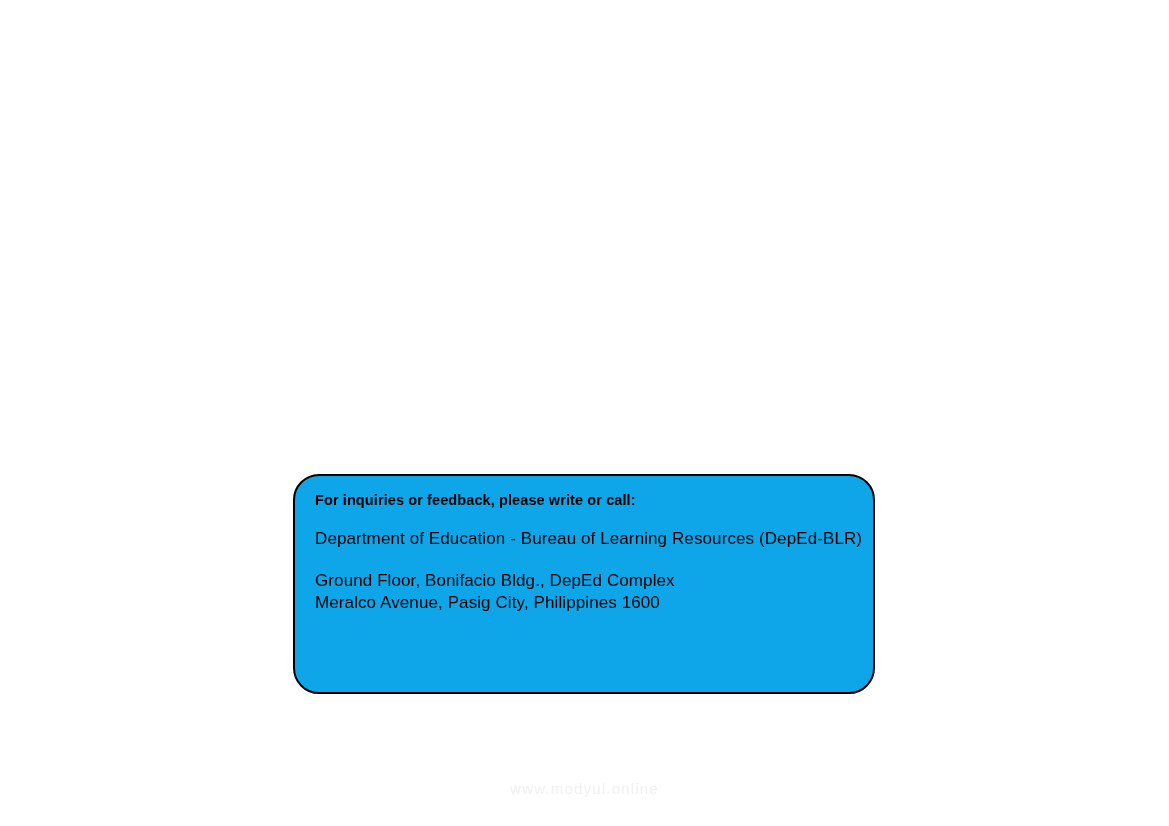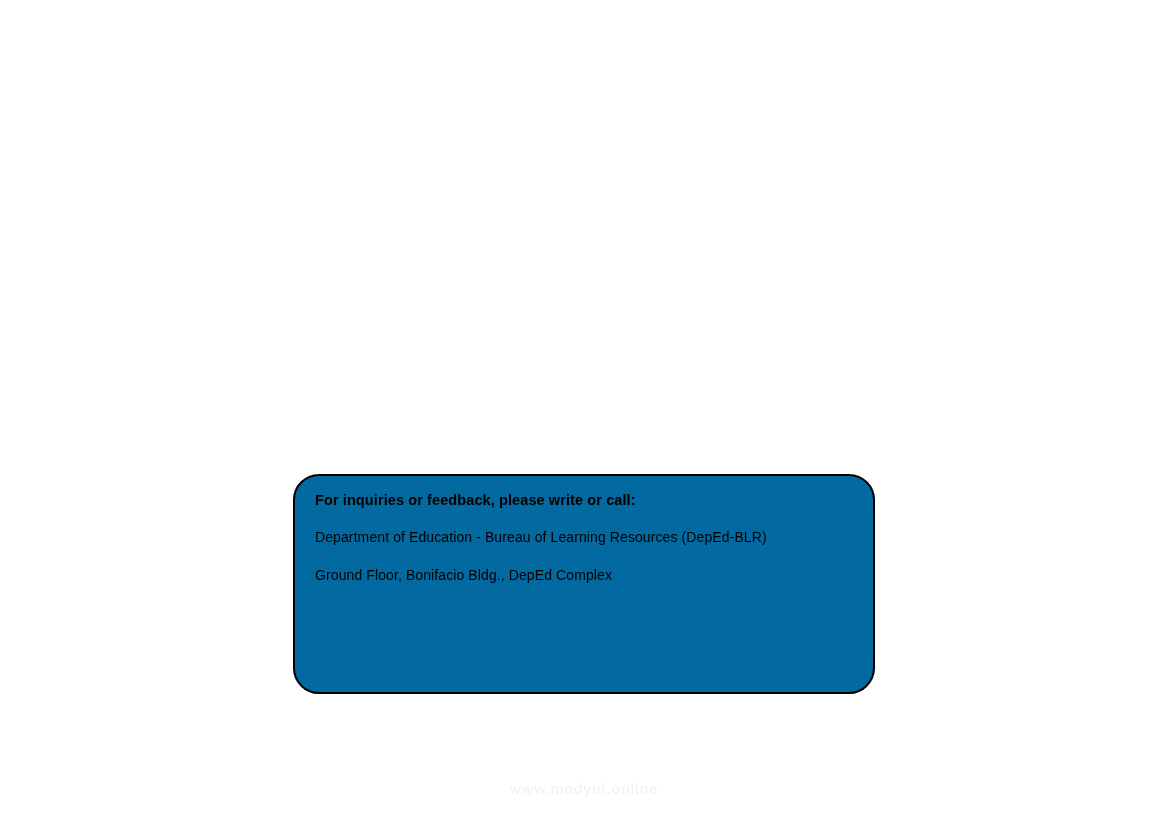--- a/index.html
+++ b/index.html
@@ -27,40 +27,40 @@
 
   .contact-box {
     position: absolute;
     left: 293px;
     top: 474px;
     width: 582px;
     height: 220px;
     box-sizing: border-box;
     border: 2.5px solid #000000;
     border-radius: 26px;
-    background: #0369a1;
+    background: #0ea5e9;
   }
 
   .contact-inner {
     position: absolute;
     left: 20px;
     top: 16px;
     right: 16px;
   }
 
   .contact-heading {
     font-size: 14.5px;
     font-weight: bold;
     line-height: 1.2;
     margin: 0 0 19px 0;
     letter-spacing: 0.1px;
   }
 
   .contact-line {
-    font-size: 14px;
+    font-size: 17px;
     font-weight: normal;
     line-height: 1.32;
     margin: 0 0 19px 0;
     letter-spacing: 0.1px;
     white-space: nowrap;
   }
 
   .contact-line.address {
     margin-bottom: 10px;
   }
@@ -92,20 +92,21 @@
 <div class="page">
 
   <div class="contact-box">
     <div class="contact-inner">
       <p class="contact-heading">For inquiries or feedback, please write or call:</p>
 
       <p class="contact-line">Department of Education - Bureau of Learning Resources (DepEd-BLR)</p>
 
       <p class="contact-line address">
         <span class="addr-1">Ground Floor, Bonifacio Bldg., DepEd Complex</span>
+        <span class="addr-2">Meralco Avenue, Pasig City, Philippines 1600</span>
       </p>
 
 
     </div>
   </div>
 
   <div class="watermark">www.modyul.online</div>
 
 </div>
 

